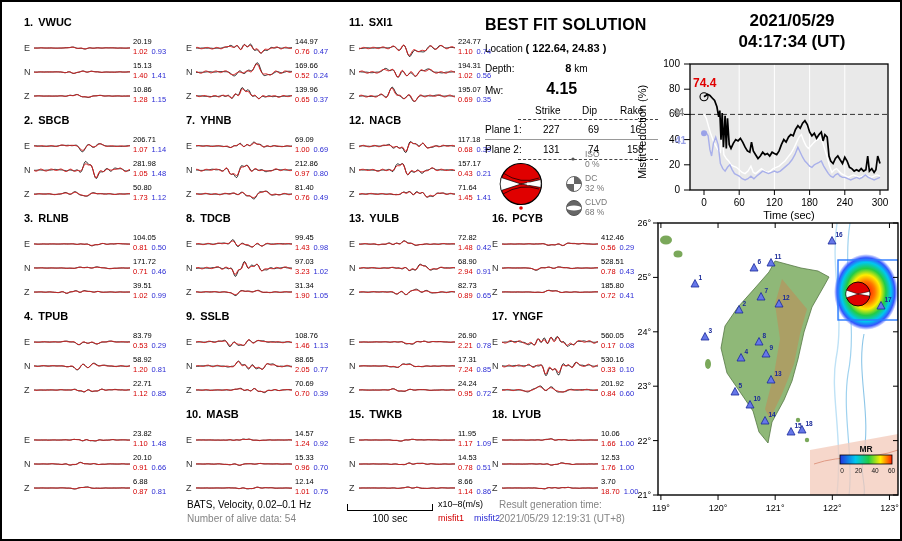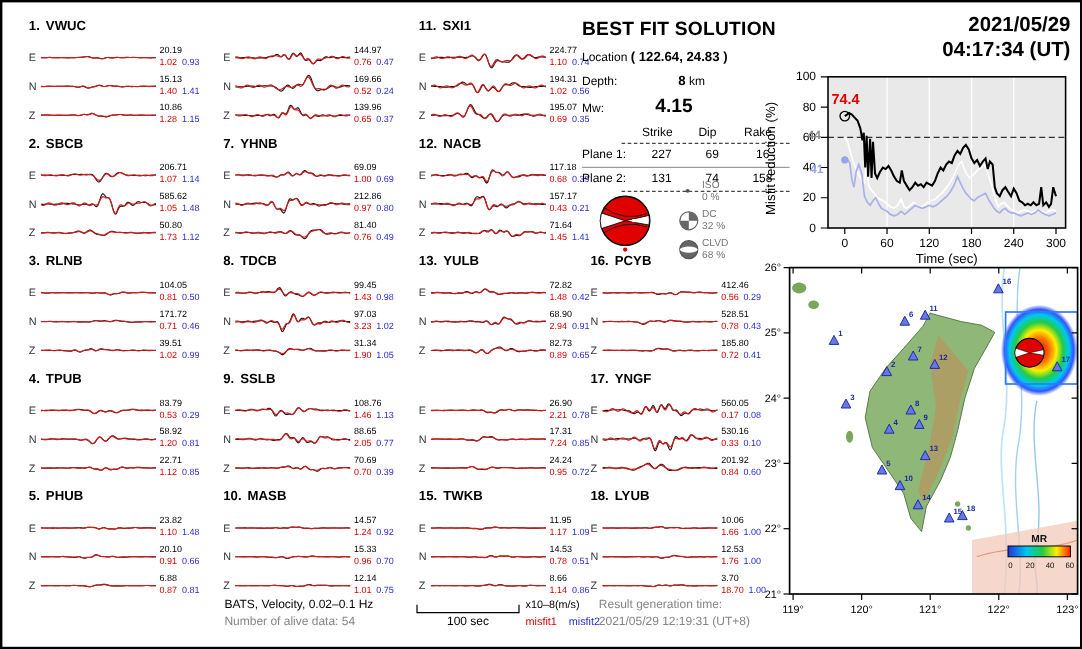--- a/index.html
+++ b/index.html
@@ -19,21 +19,21 @@
 .bf{position:absolute;left:478px;top:8px;width:186px;height:202px;font-size:10px;color:#000}
 .bf-title{position:absolute;left:5px;top:6px;font-size:16px;font-weight:bold;letter-spacing:.2px}
 .bf-row{position:absolute;left:5px;white-space:nowrap}
 .bf-strong{font-weight:bold;font-size:11px}
 .bf-mw{font-weight:bold;font-size:16px}
 .bf-th{position:absolute;font-size:10px}
 .bf-hr{position:absolute;left:38px;width:140px;border-top:1px dashed #444}
 .bf-hr2{position:absolute;left:5px;width:173px;border-top:1px solid #999}
 .decomp{position:absolute;left:90px;font-size:8.5px;color:#777;line-height:9.5px}
 .decomp .ic{position:absolute;left:-20px;top:1px}
-.datetime{position:absolute;left:690px;top:8px;width:200px;text-align:right;font-size:17px;font-weight:bold;line-height:21px}
+.datetime{position:absolute;left:690px;top:8px;width:200px;text-align:center;font-size:17px;font-weight:bold;line-height:21px}
 .footer-txt{position:absolute;font-size:10px;white-space:nowrap}
 .gray{color:#848484}
 .small9{font-size:9px}
 .scale-label{position:absolute;left:345px;top:511px;width:86px;text-align:center;font-size:10px}
 .mlabels span{margin-right:6px}
 svg text{font-family:"Liberation Sans",sans-serif}
 </style>
 </head>
 <body>
 
@@ -89,21 +89,21 @@
             <div><span class="m1">1.07</span><span class="m2">1.14</span></div>
           </div>
         </div>
         <div class="comp-row" style="top: 44px;">
           <span class="comp-letter">N</span>
           <svg width="96" height="24" class="trace-svg">
             <polyline points="0.0,12.2 0.7,12.3 1.5,12.3 2.2,12.3 3.0,12.2 3.7,12.1 4.4,12.0 5.2,12.0 5.9,12.0 6.6,12.0 7.4,12.1 8.1,12.1 8.9,12.2 9.6,12.3 10.3,12.3 11.1,12.2 11.8,12.2 12.6,12.1 13.3,12.1 14.0,12.1 14.8,12.1 15.5,12.1 16.2,12.1 17.0,12.0 17.7,11.9 18.5,11.8 19.2,11.6 19.9,11.5 20.7,11.4 21.4,11.4 22.2,11.5 22.9,11.6 23.6,11.7 24.4,11.8 25.1,11.8 25.8,11.8 26.6,11.9 27.3,11.9 28.1,12.0 28.8,12.1 29.5,12.3 30.3,12.4 31.0,12.6 31.8,12.7 32.5,12.8 33.2,12.7 34.0,12.5 34.7,12.3 35.4,12.1 36.2,12.0 36.9,12.1 37.7,12.3 38.4,12.5 39.1,12.7 39.9,12.8 40.6,12.7 41.4,12.4 42.1,12.1 42.8,11.9 43.6,12.1 44.3,12.6 45.0,13.3 45.8,14.0 46.5,14.2 47.3,13.6 48.0,12.2 48.7,10.0 49.5,7.6 50.2,5.4 51.0,3.9 51.7,3.4 52.4,3.8 53.2,4.7 53.9,5.6 54.6,6.3 55.4,6.6 56.1,6.7 56.9,7.1 57.6,8.0 58.3,9.8 59.1,12.3 59.8,15.2 60.6,17.8 61.3,19.7 62.0,20.5 62.8,20.1 63.5,18.8 64.2,17.1 65.0,15.6 65.7,14.5 66.5,13.9 67.2,13.8 67.9,13.9 68.7,13.9 69.4,13.6 70.2,12.9 70.9,12.0 71.6,11.1 72.4,10.6 73.1,10.5 73.8,10.9 74.6,11.6 75.3,12.4 76.1,13.0 76.8,13.2 77.5,12.9 78.3,12.2 79.0,11.4 79.8,10.7 80.5,10.2 81.2,10.1 82.0,10.1 82.7,10.4 83.4,10.6 84.2,10.8 84.9,10.8 85.7,10.7 86.4,10.7 87.1,10.8 87.9,11.0 88.6,11.3 89.4,11.8 90.1,12.3 90.8,12.7 91.6,12.9 92.3,13.0 93.0,13.0 93.8,12.8 94.5,12.7 95.3,12.5 96.0,12.5" fill="none" stroke="#111" stroke-width="0.9"></polyline>
             <polyline points="0.0,12.3 0.7,12.8 1.5,13.1 2.2,13.1 3.0,13.0 3.7,12.6 4.4,12.2 5.2,11.7 5.9,11.3 6.6,11.1 7.4,11.2 8.1,11.4 8.9,11.8 9.6,12.2 10.3,12.6 11.1,12.9 11.8,13.0 12.6,13.0 13.3,12.7 14.0,12.4 14.8,12.0 15.5,11.6 16.2,11.3 17.0,11.1 17.7,11.1 18.5,11.3 19.2,11.5 19.9,11.9 20.7,12.2 21.4,12.4 22.2,12.5 22.9,12.4 23.6,12.2 24.4,11.8 25.1,11.5 25.8,11.2 26.6,11.0 27.3,11.1 28.1,11.3 28.8,11.8 29.5,12.3 30.3,12.9 31.0,13.3 31.8,13.5 32.5,13.5 33.2,13.1 34.0,12.6 34.7,12.0 35.4,11.5 36.2,11.2 36.9,11.2 37.7,11.5 38.4,12.0 39.1,12.6 39.9,13.0 40.6,13.3 41.4,13.2 42.1,13.0 42.8,12.6 43.6,12.4 44.3,12.4 45.0,12.6 45.8,12.8 46.5,12.9 47.3,12.5 48.0,11.6 48.7,10.2 49.5,8.6 50.2,7.2 51.0,6.2 51.7,5.8 52.4,6.0 53.2,6.4 53.9,6.9 54.6,7.0 55.4,6.9 56.1,6.8 56.9,7.1 57.6,8.0 58.3,9.8 59.1,12.3 59.8,15.1 60.6,17.5 61.3,19.2 62.0,19.8 62.8,19.2 63.5,17.8 64.2,16.0 65.0,14.4 65.7,13.2 66.5,12.7 67.2,12.7 67.9,13.1 68.7,13.5 69.4,13.6 70.2,13.4 70.9,12.8 71.6,12.2 72.4,11.5 73.1,11.2 73.8,11.1 74.6,11.3 75.3,11.6 76.1,11.9 76.8,12.1 77.5,12.1 78.3,11.9 79.0,11.7 79.8,11.5 80.5,11.4 81.2,11.3 82.0,11.3 82.7,11.2 83.4,11.0 84.2,10.7 84.9,10.4 85.7,10.1 86.4,10.0 87.1,10.3 87.9,10.8 88.6,11.5 89.4,12.3 90.1,13.0 90.8,13.4 91.6,13.6 92.3,13.4 93.0,13.1 93.8,12.5 94.5,12.0 95.3,11.6 96.0,11.5" fill="none" stroke="#d81a1a" stroke-width="1"></polyline>
           </svg>
           <div class="vals">
-            <div class="amp">585.62</div>
+            <div class="amp">281.98</div>
             <div><span class="m1">1.05</span><span class="m2">1.48</span></div>
           </div>
         </div>
         <div class="comp-row" style="top: 68px;">
           <span class="comp-letter">Z</span>
           <svg width="96" height="24" class="trace-svg">
             <polyline points="0.0,12.0 0.7,12.0 1.5,12.0 2.2,12.0 3.0,11.9 3.7,11.9 4.4,11.9 5.2,11.9 5.9,12.0 6.6,12.0 7.4,12.0 8.1,12.0 8.9,12.0 9.6,11.9 10.3,11.9 11.1,11.9 11.8,11.9 12.6,11.9 13.3,11.9 14.0,11.9 14.8,12.0 15.5,12.0 16.2,12.1 17.0,12.2 17.7,12.3 18.5,12.4 19.2,12.4 19.9,12.4 20.7,12.4 21.4,12.4 22.2,12.4 22.9,12.3 23.6,12.3 24.4,12.2 25.1,12.2 25.8,12.2 26.6,12.0 27.3,11.9 28.1,11.6 28.8,11.3 29.5,11.0 30.3,10.7 31.0,10.5 31.8,10.5 32.5,10.7 33.2,11.1 34.0,11.5 34.7,12.0 35.4,12.3 36.2,12.3 36.9,12.2 37.7,11.7 38.4,11.1 39.1,10.5 39.9,10.0 40.6,9.7 41.4,9.7 42.1,10.0 42.8,10.5 43.6,11.2 44.3,11.8 45.0,12.4 45.8,12.8 46.5,13.1 47.3,13.3 48.0,13.4 48.7,13.5 49.5,13.6 50.2,13.8 51.0,14.0 51.7,14.1 52.4,14.2 53.2,14.1 53.9,13.9 54.6,13.5 55.4,12.9 56.1,12.3 56.9,11.7 57.6,11.2 58.3,10.9 59.1,10.7 59.8,10.7 60.6,10.9 61.3,11.1 62.0,11.4 62.8,11.6 63.5,11.8 64.2,11.8 65.0,11.8 65.7,11.8 66.5,11.7 67.2,11.7 67.9,11.7 68.7,11.7 69.4,11.8 70.2,11.8 70.9,11.9 71.6,11.9 72.4,12.0 73.1,11.9 73.8,11.9 74.6,11.9 75.3,11.9 76.1,11.9 76.8,11.9 77.5,12.0 78.3,12.1 79.0,12.2 79.8,12.2 80.5,12.3 81.2,12.3 82.0,12.3 82.7,12.3 83.4,12.2 84.2,12.2 84.9,12.1 85.7,12.0 86.4,12.0 87.1,12.0 87.9,11.9 88.6,11.9 89.4,11.9 90.1,11.9 90.8,11.9 91.6,11.9 92.3,11.9 93.0,11.9 93.8,11.9 94.5,11.9 95.3,11.9 96.0,11.9" fill="none" stroke="#111" stroke-width="0.9"></polyline>
             <polyline points="0.0,12.2 0.7,12.3 1.5,12.3 2.2,12.2 3.0,12.1 3.7,11.9 4.4,11.8 5.2,11.7 5.9,11.6 6.6,11.7 7.4,11.8 8.1,11.9 8.9,12.0 9.6,12.2 10.3,12.2 11.1,12.2 11.8,12.2 12.6,12.1 13.3,11.9 14.0,11.8 14.8,11.7 15.5,11.7 16.2,11.8 17.0,11.9 17.7,12.1 18.5,12.3 19.2,12.5 19.9,12.6 20.7,12.7 21.4,12.6 22.2,12.5 22.9,12.3 23.6,12.2 24.4,12.0 25.1,11.9 25.8,11.8 26.6,11.8 27.3,11.7 28.1,11.7 28.8,11.5 29.5,11.4 30.3,11.2 31.0,11.1 31.8,11.0 32.5,11.1 33.2,11.2 34.0,11.5 34.7,11.7 35.4,11.9 36.2,12.0 36.9,11.9 37.7,11.7 38.4,11.3 39.1,11.0 39.9,10.6 40.6,10.4 41.4,10.4 42.1,10.5 42.8,10.8 43.6,11.2 44.3,11.6 45.0,12.0 45.8,12.4 46.5,12.6 47.3,12.9 48.0,13.1 48.7,13.3 49.5,13.6 50.2,13.8 51.0,13.9 51.7,14.0 52.4,13.9 53.2,13.7 53.9,13.3 54.6,12.9 55.4,12.4 56.1,12.0 56.9,11.6 57.6,11.3 58.3,11.2 59.1,11.2 59.8,11.3 60.6,11.4 61.3,11.5 62.0,11.6 62.8,11.7 63.5,11.7 64.2,11.6 65.0,11.6 65.7,11.5 66.5,11.6 67.2,11.7 67.9,11.8 68.7,11.9 69.4,12.1 70.2,12.2 70.9,12.2 71.6,12.1 72.4,12.0 73.1,11.9 73.8,11.7 74.6,11.6 75.3,11.6 76.1,11.7 76.8,11.8 77.5,12.0 78.3,12.2 79.0,12.4 79.8,12.5 80.5,12.5 81.2,12.5 82.0,12.4 82.7,12.2 83.4,12.0 84.2,11.9 84.9,11.8 85.7,11.7 86.4,11.8 87.1,11.9 87.9,12.0 88.6,12.2 89.4,12.2 90.1,12.3 90.8,12.2 91.6,12.1 92.3,11.9 93.0,11.8 93.8,11.7 94.5,11.6 95.3,11.6 96.0,11.7" fill="none" stroke="#d81a1a" stroke-width="1"></polyline>
           </svg>
           <div class="vals">
@@ -178,21 +178,20 @@
             <polyline points="0.0,12.0 0.7,12.0 1.5,12.0 2.2,12.1 3.0,12.1 3.7,12.1 4.4,12.1 5.2,12.1 5.9,12.1 6.6,12.1 7.4,12.1 8.1,12.1 8.9,12.1 9.6,12.1 10.3,12.0 11.1,12.0 11.8,12.0 12.6,11.9 13.3,11.9 14.0,11.9 14.8,12.0 15.5,12.0 16.2,12.0 17.0,12.0 17.7,12.0 18.5,12.0 19.2,12.0 19.9,12.0 20.7,12.0 21.4,12.0 22.2,12.0 22.9,12.0 23.6,12.0 24.4,11.9 25.1,11.9 25.8,11.8 26.6,11.8 27.3,11.8 28.1,11.8 28.8,11.8 29.5,11.9 30.3,11.9 31.0,11.9 31.8,11.9 32.5,11.9 33.2,11.9 34.0,11.9 34.7,12.0 35.4,12.0 36.2,12.1 36.9,12.1 37.7,12.0 38.4,11.8 39.1,11.5 39.9,11.3 40.6,11.2 41.4,11.3 42.1,11.6 42.8,12.1 43.6,12.5 44.3,12.8 45.0,12.9 45.8,13.0 46.5,13.0 47.3,13.1 48.0,13.3 48.7,13.6 49.5,13.9 50.2,13.9 51.0,13.7 51.7,13.2 52.4,12.6 53.2,12.1 53.9,11.8 54.6,11.8 55.4,12.2 56.1,12.7 56.9,13.2 57.6,13.5 58.3,13.6 59.1,13.4 59.8,13.2 60.6,13.1 61.3,13.0 62.0,13.0 62.8,13.0 63.5,13.0 64.2,12.8 65.0,12.5 65.7,12.0 66.5,11.6 67.2,11.3 67.9,11.2 68.7,11.3 69.4,11.5 70.2,11.7 70.9,12.0 71.6,12.1 72.4,12.1 73.1,12.0 73.8,11.9 74.6,11.8 75.3,11.8 76.1,11.9 76.8,11.9 77.5,11.9 78.3,11.8 79.0,11.7 79.8,11.5 80.5,11.4 81.2,11.4 82.0,11.4 82.7,11.5 83.4,11.7 84.2,11.8 84.9,11.9 85.7,11.9 86.4,12.0 87.1,12.0 87.9,11.9 88.6,11.9 89.4,12.0 90.1,12.0 90.8,12.0 91.6,12.0 92.3,12.0 93.0,12.0 93.8,11.9 94.5,11.9 95.3,11.9 96.0,11.9" fill="none" stroke="#111" stroke-width="0.9"></polyline>
             <polyline points="0.0,12.0 0.7,12.1 1.5,12.2 2.2,12.3 3.0,12.3 3.7,12.2 4.4,12.1 5.2,12.0 5.9,11.9 6.6,11.9 7.4,11.9 8.1,11.9 8.9,12.0 9.6,12.0 10.3,12.1 11.1,12.2 11.8,12.2 12.6,12.2 13.3,12.1 14.0,12.0 14.8,12.0 15.5,11.9 16.2,11.8 17.0,11.8 17.7,11.8 18.5,11.8 19.2,11.9 19.9,12.0 20.7,12.1 21.4,12.2 22.2,12.2 22.9,12.2 23.6,12.1 24.4,12.0 25.1,11.8 25.8,11.7 26.6,11.6 27.3,11.6 28.1,11.7 28.8,11.8 29.5,11.9 30.3,12.0 31.0,12.1 31.8,12.1 32.5,12.1 33.2,12.1 34.0,12.0 34.7,11.9 35.4,11.9 36.2,11.9 36.9,11.9 37.7,11.8 38.4,11.7 39.1,11.6 39.9,11.5 40.6,11.5 41.4,11.7 42.1,11.9 42.8,12.2 43.6,12.5 44.3,12.6 45.0,12.7 45.8,12.6 46.5,12.6 47.3,12.7 48.0,12.9 48.7,13.3 49.5,13.6 50.2,13.7 51.0,13.6 51.7,13.2 52.4,12.7 53.2,12.2 53.9,11.9 54.6,11.8 55.4,12.0 56.1,12.4 56.9,12.7 57.6,13.0 58.3,13.2 59.1,13.2 59.8,13.1 60.6,13.0 61.3,13.0 62.0,13.0 62.8,13.0 63.5,12.9 64.2,12.6 65.0,12.3 65.7,11.8 66.5,11.5 67.2,11.2 67.9,11.2 68.7,11.3 69.4,11.6 70.2,11.9 70.9,12.2 71.6,12.3 72.4,12.2 73.1,12.1 73.8,11.9 74.6,11.8 75.3,11.7 76.1,11.7 76.8,11.7 77.5,11.7 78.3,11.8 79.0,11.7 79.8,11.7 80.5,11.7 81.2,11.7 82.0,11.7 82.7,11.8 83.4,11.8 84.2,11.8 84.9,11.8 85.7,11.8 86.4,11.8 87.1,11.8 87.9,11.8 88.6,11.9 89.4,12.0 90.1,12.1 90.8,12.2 91.6,12.2 92.3,12.2 93.0,12.0 93.8,11.9 94.5,11.8 95.3,11.7 96.0,11.7" fill="none" stroke="#d81a1a" stroke-width="1"></polyline>
           </svg>
           <div class="vals">
             <div class="amp">22.71</div>
             <div><span class="m1">1.12</span><span class="m2">0.85</span></div>
           </div>
         </div>
       </div>
       <div class="station">
-        <div class="st-header"><span class="st-num">5.</span><span>PHUB</span></div>
         <div class="comp-row" style="top: 20px;">
           <span class="comp-letter">E</span>
           <svg width="96" height="24" class="trace-svg">
             <polyline points="0.0,12.0 0.7,12.0 1.5,12.0 2.2,12.0 3.0,12.0 3.7,12.0 4.4,12.0 5.2,12.0 5.9,12.0 6.6,12.0 7.4,12.0 8.1,12.0 8.9,12.1 9.6,12.1 10.3,12.1 11.1,12.1 11.8,12.0 12.6,12.0 13.3,12.1 14.0,12.1 14.8,12.0 15.5,12.0 16.2,12.0 17.0,12.0 17.7,12.0 18.5,12.0 19.2,12.0 19.9,12.0 20.7,12.0 21.4,12.0 22.2,12.1 22.9,12.0 23.6,12.0 24.4,12.0 25.1,12.0 25.8,12.0 26.6,12.0 27.3,12.0 28.1,12.0 28.8,11.9 29.5,11.9 30.3,11.9 31.0,11.8 31.8,11.8 32.5,11.8 33.2,11.9 34.0,11.9 34.7,12.0 35.4,12.0 36.2,12.0 36.9,11.9 37.7,11.8 38.4,11.6 39.1,11.5 39.9,11.4 40.6,11.4 41.4,11.5 42.1,11.5 42.8,11.5 43.6,11.5 44.3,11.5 45.0,11.6 45.8,11.8 46.5,12.1 47.3,12.5 48.0,12.8 48.7,12.9 49.5,12.7 50.2,12.4 51.0,12.1 51.7,11.8 52.4,11.6 53.2,11.7 53.9,12.0 54.6,12.3 55.4,12.5 56.1,12.7 56.9,12.7 57.6,12.7 58.3,12.7 59.1,12.8 59.8,12.9 60.6,13.0 61.3,13.0 62.0,12.9 62.8,12.7 63.5,12.4 64.2,12.1 65.0,11.9 65.7,11.8 66.5,11.9 67.2,12.0 67.9,12.2 68.7,12.3 69.4,12.4 70.2,12.3 70.9,12.2 71.6,12.2 72.4,12.1 73.1,12.1 73.8,12.1 74.6,12.0 75.3,12.0 76.1,11.9 76.8,11.8 77.5,11.7 78.3,11.6 79.0,11.6 79.8,11.7 80.5,11.8 81.2,11.9 82.0,12.0 82.7,12.0 83.4,12.0 84.2,12.0 84.9,11.9 85.7,11.9 86.4,11.9 87.1,11.9 87.9,11.9 88.6,11.9 89.4,11.9 90.1,11.9 90.8,11.9 91.6,11.9 92.3,11.9 93.0,12.0 93.8,12.0 94.5,12.0 95.3,12.0 96.0,12.1" fill="none" stroke="#111" stroke-width="0.9"></polyline>
             <polyline points="0.0,11.9 0.7,11.9 1.5,11.9 2.2,12.0 3.0,12.0 3.7,12.1 4.4,12.1 5.2,12.1 5.9,12.1 6.6,12.1 7.4,12.0 8.1,12.0 8.9,12.0 9.6,11.9 10.3,11.9 11.1,11.9 11.8,12.0 12.6,12.0 13.3,12.1 14.0,12.1 14.8,12.2 15.5,12.2 16.2,12.1 17.0,12.1 17.7,12.0 18.5,11.9 19.2,11.9 19.9,11.9 20.7,11.9 21.4,11.9 22.2,12.0 22.9,12.1 23.6,12.1 24.4,12.1 25.1,12.1 25.8,12.1 26.6,12.0 27.3,12.0 28.1,11.9 28.8,11.9 29.5,11.8 30.3,11.8 31.0,11.8 31.8,11.8 32.5,11.9 33.2,12.0 34.0,12.1 34.7,12.1 35.4,12.2 36.2,12.1 36.9,12.0 37.7,11.8 38.4,11.6 39.1,11.5 39.9,11.4 40.6,11.4 41.4,11.5 42.1,11.6 42.8,11.6 43.6,11.7 44.3,11.7 45.0,11.8 45.8,11.9 46.5,12.1 47.3,12.4 48.0,12.6 48.7,12.6 49.5,12.5 50.2,12.2 51.0,12.0 51.7,11.8 52.4,11.7 53.2,11.8 53.9,12.1 54.6,12.3 55.4,12.5 56.1,12.6 56.9,12.6 57.6,12.5 58.3,12.5 59.1,12.5 59.8,12.6 60.6,12.7 61.3,12.8 62.0,12.8 62.8,12.6 63.5,12.4 64.2,12.2 65.0,12.0 65.7,11.9 66.5,11.9 67.2,12.0 67.9,12.1 68.7,12.1 69.4,12.2 70.2,12.2 70.9,12.1 71.6,12.1 72.4,12.1 73.1,12.1 73.8,12.2 74.6,12.1 75.3,12.1 76.1,12.0 76.8,11.8 77.5,11.7 78.3,11.6 79.0,11.6 79.8,11.6 80.5,11.8 81.2,11.9 82.0,12.0 82.7,12.1 83.4,12.1 84.2,12.1 84.9,12.1 85.7,12.0 86.4,11.9 87.1,11.9 87.9,11.8 88.6,11.8 89.4,11.8 90.1,11.8 90.8,11.9 91.6,11.9 92.3,12.0 93.0,12.1 93.8,12.1 94.5,12.1 95.3,12.1 96.0,12.1" fill="none" stroke="#d81a1a" stroke-width="1"></polyline>
           </svg>
           <div class="vals">
             <div class="amp">23.82</div>
             <div><span class="m1">1.10</span><span class="m2">1.48</span></div>
           </div>

